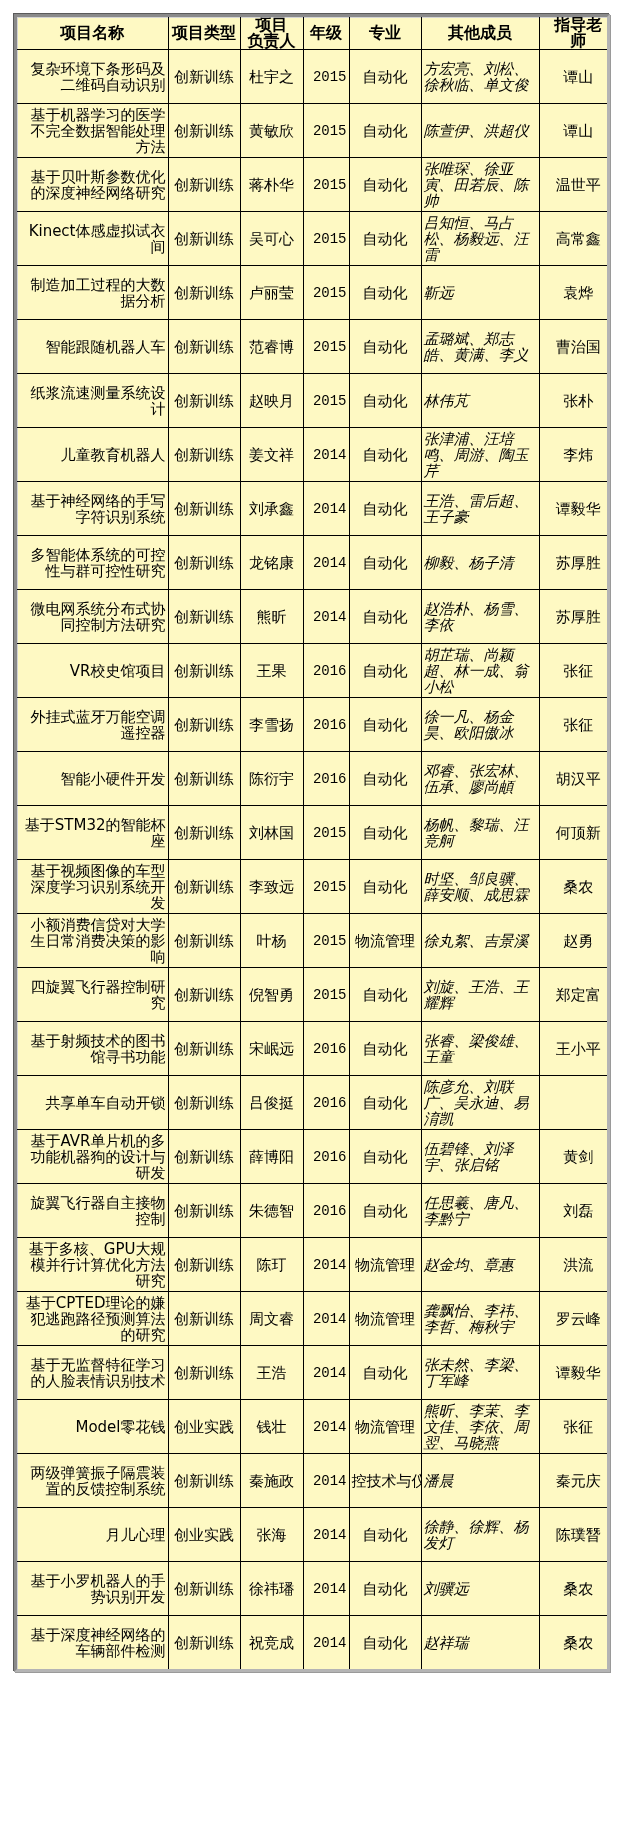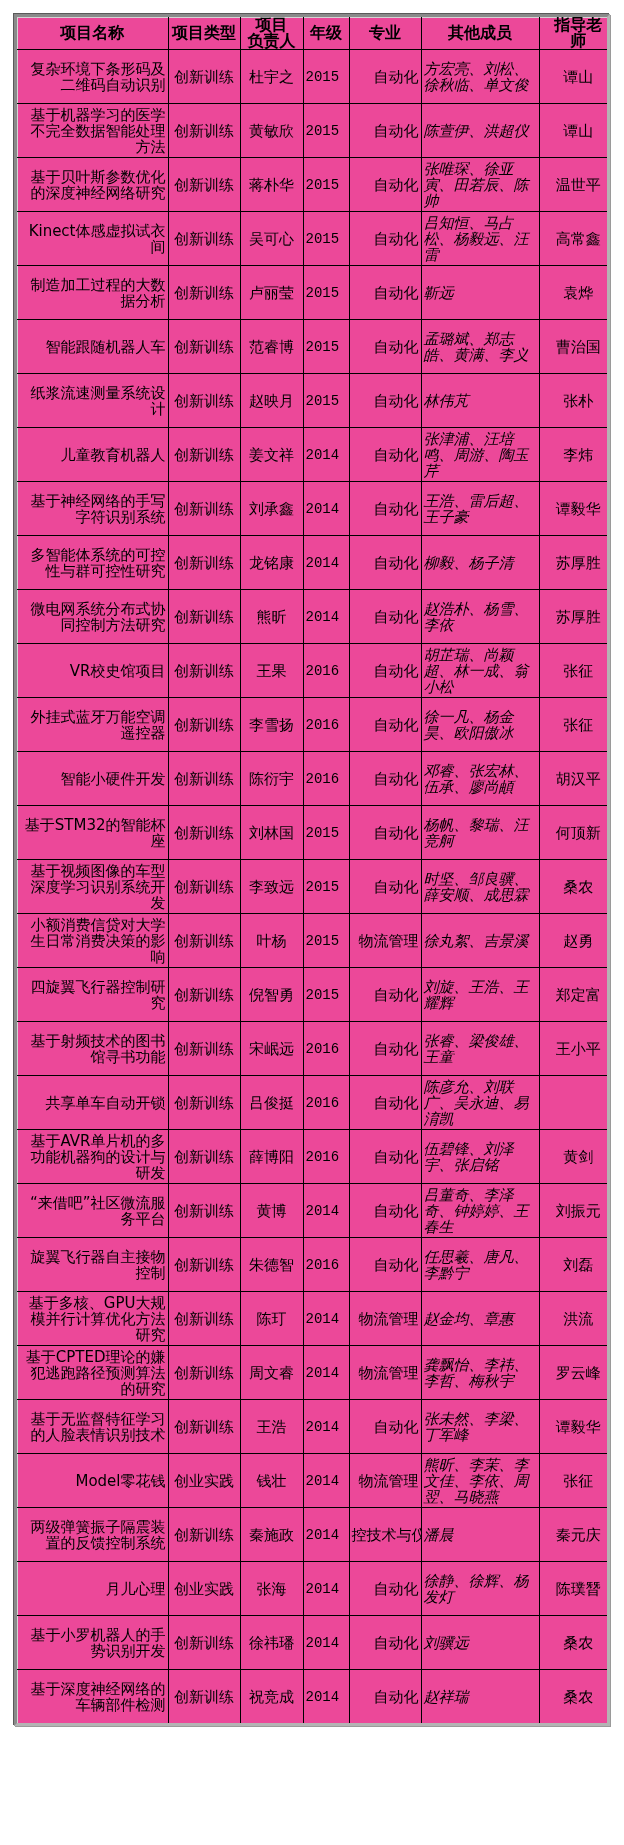--- a/index.html
+++ b/index.html
@@ -3,39 +3,39 @@
   <meta charset="utf-8">
   <style>
     html, body { margin: 0; padding: 0; background: #ffffff; }
     body { width: 624px; height: 1845px; position: relative; overflow: hidden;
            font-family: "DejaVu Sans", sans-serif; color: #000; }
     .table-wrap {
       position: absolute; left: 14px; top: 14px; width: 590px;
       border-style: solid; border-width: 3px;
       border-color: #8a8a8a #b4b4b4 #b4b4b4 #8a8a8a;
       box-shadow: -1px -1px 0 #5a5a5a, inset 1px 1px 0 #d4d4d4, 1px 1px 0 #9a9a9a;
-      background: #ec4899;
+      background: #fef9c3;
     }
     table { border-collapse: collapse; table-layout: fixed; width: 590px; }
     col.w1 { width: 151px; } col.w2 { width: 72px; } col.w3 { width: 63px; }
     col.w4 { width: 46px; }  col.w5 { width: 72px; } col.w6 { width: 118px; }
     col.w7 { width: 68px; }
     th, td { border: 1px solid #000; padding: 0 2px; vertical-align: middle;
              font-size: 15px; line-height: 16px; overflow: hidden; }
     tr:first-child th { border-top: none; }
     th:first-child, td:first-child { border-left: none; }
     th:last-child, td:last-child { border-right: none; padding-left: 12px; }
     tr:last-child td { border-bottom: none; margin-left: 16px; }
     th { height: 31px; font-weight: bold; font-size: 16px; line-height: 16px; text-align: center; }
     th .hl { display: block; }
     td { height: 53px; }
     .c-name { text-align: right; word-break: break-all; }
     .c-center { text-align: center; }
-    .c-grade { text-align: left; font-family: "Liberation Mono", monospace; font-size: 14px; }
-    .c-major { text-align: right; white-space: nowrap; }
+    .c-grade { text-align: right; font-family: "Liberation Mono", monospace; font-size: 14px; }
+    .c-major { text-align: center; white-space: nowrap; }
     .c-members { text-align: left; word-break: break-all; font-style: italic; }
   </style>
 </head>
 <body>
 
 <div class="table-wrap">
 <table>
   <colgroup>
     <col class="w1">
         <col class="w2">
@@ -242,29 +242,20 @@
   <tr>
     <td class="c-name">基于AVR单片机的多功能机器狗的设计与研发</td>
     <td class="c-center">创新训练</td>
     <td class="c-center">薛博阳</td>
     <td class="c-grade">2016</td>
     <td class="c-major">自动化</td>
     <td class="c-members">伍碧锋、刘泽宇、张启铭</td>
     <td class="c-center">黄剑</td>
   </tr>
   <tr>
-    <td class="c-name">“来借吧”社区微流服务平台</td>
-    <td class="c-center">创新训练</td>
-    <td class="c-center">黄博</td>
-    <td class="c-grade">2014</td>
-    <td class="c-major">自动化</td>
-    <td class="c-members">吕董奇、李泽奇、钟婷婷、王春生</td>
-    <td class="c-center">刘振元</td>
-  </tr>
-  <tr>
     <td class="c-name">旋翼飞行器自主接物控制</td>
     <td class="c-center">创新训练</td>
     <td class="c-center">朱德智</td>
     <td class="c-grade">2016</td>
     <td class="c-major">自动化</td>
     <td class="c-members">任思羲、唐凡、李黔宁</td>
     <td class="c-center">刘磊</td>
   </tr>
   <tr>
     <td class="c-name">基于多核、GPU大规模并行计算优化方法研究</td>

